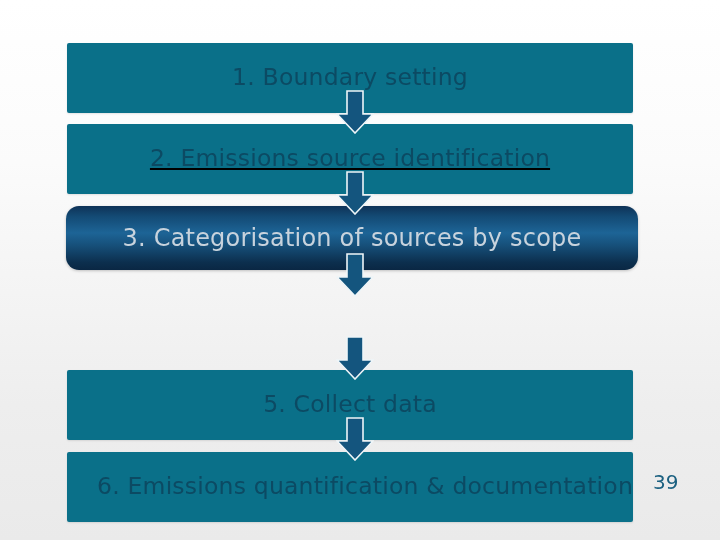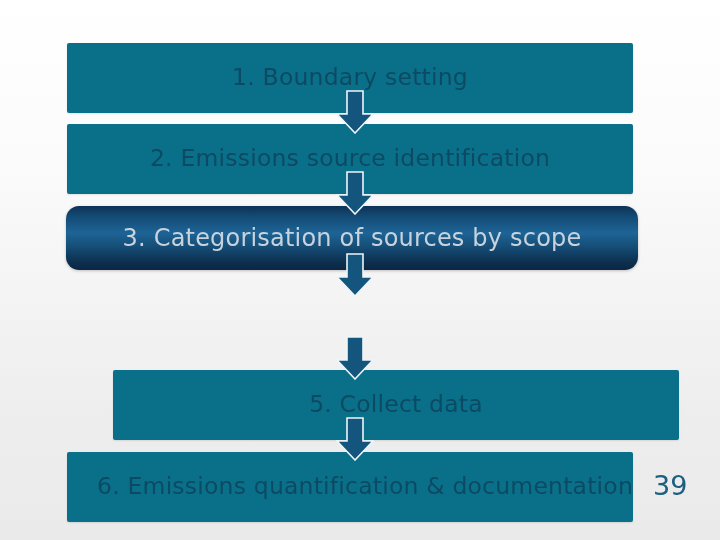--- a/index.html
+++ b/index.html
@@ -72,24 +72,24 @@
                 #0a2743 100%);
     box-shadow: 0 1px 3px rgba(0,0,0,0.22);
   }
   .flow-step.active .step-label {
     color: #c8d3dd;
     font-size: 24px;
   }
 
   
   .s1 { top: 43px; }
-  .s2 { top: 124px; }
+  .s2 { top: 124px; text-decoration: underline; }
   .s3 { top: 206px; }
   .s4 { top: 289px; }
-  .s5 { top: 370px; margin-left: 46px; }
+  .s5 { top: 370px; }
   .s6 { top: 452px; justify-content: flex-end; }
 
   
   .connector {
     position: absolute;
     left: 336px;
     width: 38px;
     height: 44px;
     z-index: 3;
   }
@@ -99,21 +99,21 @@
   .c3 { top: 253px; }
   .c4 { top: 336px; }
   .c5 { top: 417px; }
 
   .page-number {
     position: absolute;
     left: 653px;
     top: 470px;
     width: 50px;
     text-align: left;
-    font-size: 27px;
+    font-size: 20px;
     color: #1b6080;
     font-family: "DejaVu Sans", sans-serif;
   }
 </style>
 </head>
 <body>
 
 <div id="slide">
 
   <div class="flow-stack">

